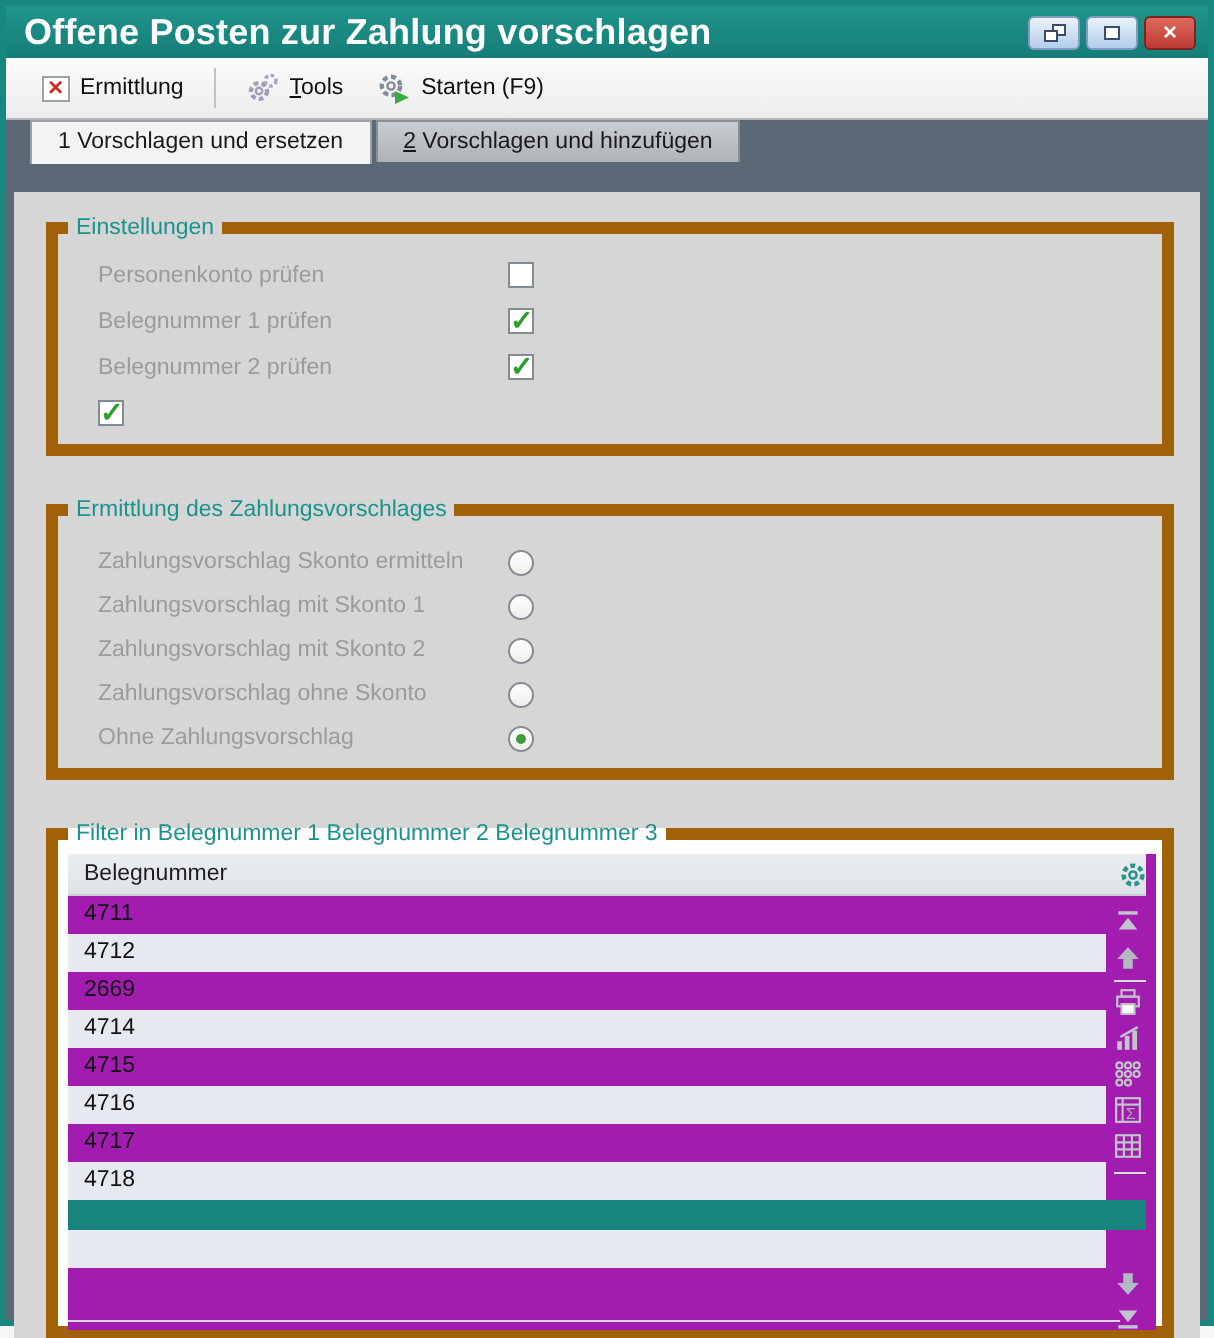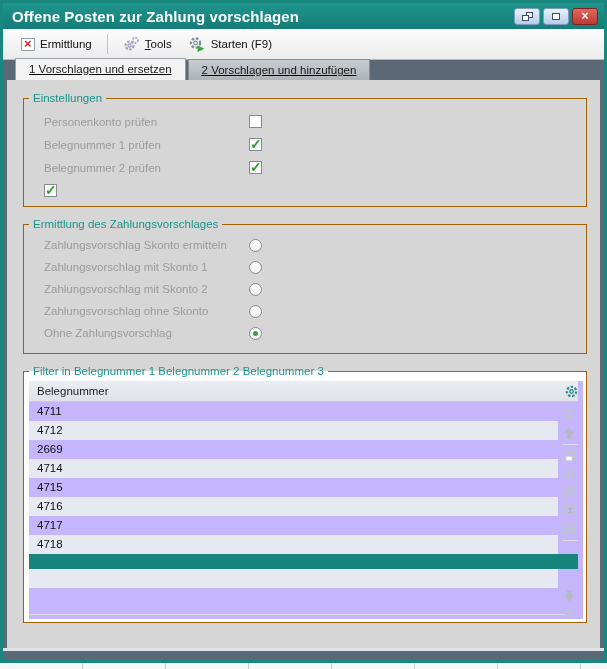--- a/index.html
+++ b/index.html
@@ -7,21 +7,21 @@
   .screen { position:relative; width:607px; height:669px; background:#eef1f4; overflow:hidden; }
   .excel-bg { position:absolute; left:0; bottom:0; width:607px; height:8px;
     background:repeating-linear-gradient(90deg,#f4f6f8 0 82px,#c3ccd5 82px 83px); }
 
   .window { position:absolute; top:0; left:0; width:607px; height:663px;
     background:#5b6977; border:3px solid #178780; display:flex; flex-direction:column; }
 
   
   .titlebar { height:26px; background:linear-gradient(#1f958d,#157d77); display:flex;
     align-items:center; padding:0 6px 0 9px; flex:0 0 auto; }
-  .title { color:#fff; font-weight:bold; font-size:15px; flex:1; letter-spacing:0.1px; }
+  .title { color:#fff; font-weight:bold; font-size:18px; flex:1; letter-spacing:0.1px; }
   .wbtns { display:flex; gap:3px; }
   .wbtn { width:26px; height:17px; border-radius:3px; display:flex; align-items:center;
     justify-content:center; cursor:default; }
   .wbtn.blue { background:linear-gradient(#e9f2fb,#b4cde9); border:1px solid #7f9cbe; }
   .wbtn.red { background:linear-gradient(#e0685c,#bc3b33); border:1px solid #7e231e;
     color:#fff; font-weight:bold; font-size:12px; line-height:1; }
   .ico-restore { position:relative; width:11px; height:9px; }
   .ico-restore i { position:absolute; width:7px; height:6px; background:#fff; border:1px solid #3c4b66; }
   .ico-restore i:first-child { right:0; top:0; }
   .ico-restore i:last-child { left:0; bottom:0; }
@@ -31,57 +31,57 @@
   .toolbar { height:31px; background:linear-gradient(#fcfcfc,#ececec); border-bottom:1px solid #b9b9b9;
     display:flex; align-items:center; padding-left:10px; flex:0 0 auto; }
   .tbtn { display:flex; align-items:center; gap:5px; padding:3px 7px; font-size:11.5px; color:#101010;
     border:1px solid transparent; border-radius:2px; }
   .tsep { width:1px; height:20px; background:#c2c2c2; margin:0 7px; }
   .doc-icon { width:14px; height:13px; background:#fff; border:1px solid #99a3ac; position:relative; }
   .doc-icon span { position:absolute; left:2px; top:-3px; color:#cf2d24; font-weight:bold; font-size:13px; }
   .u { text-decoration:underline; }
 
   
-  .tabstrip { height:20px; display:flex; align-items:flex-end; padding-left:12px; flex:0 0 auto;text-decoration:underline; }
+  .tabstrip { height:36px; display:flex; align-items:flex-start; padding-left:12px; flex:0 0 auto; }
   .tab { height:21px; line-height:20px; padding:0 13px; font-size:11.5px; color:#191919;
     background:linear-gradient(#c9cdd1,#aeb3b8); border:1px solid #878e95; border-bottom:none; margin-right:2px; }
   .tab.active { background:#f3f3f3; height:22px; line-height:21px; border-color:#9aa0a5; }
 
   
   .panel { flex:1; background:#d6d6d6; margin:0 4px; padding:12px 13px 0 16px; }
   .bottomframe { flex:0 0 12px; background:#5b6977; border-top:3px solid #dfe3e7; }
 
-  fieldset.grp { border:1px solid #a16207; position:relative; padding:0; margin-bottom:11px; }
+  fieldset.grp { border:6px solid #a16207; position:relative; padding:0; margin-bottom:21px; }
   .grp legend { margin-left:5px; padding:0 4px; color:#1b938c; font-size:11.5px; }
   .grp-inner { padding:6px 10px 4px 20px; }
 
   .frow { display:flex; align-items:center; height:23px; }
   .flabel { flex:0 0 205px; color:#9b9b9b; font-size:11.5px; }
   .cb { width:13px; height:13px; background:#fff; border:1px solid #838b93; position:relative; }
   .cb.checked::after { content:"✓"; position:absolute; left:0px; top:-3px; color:#2ba12b;
     font-size:14px; font-weight:bold; }
   .tinput { flex:1; height:19px; background:#fff; border:1px solid #838b93; font-size:11.5px; padding:0 4px;
     font-family:"Liberation Sans",sans-serif; }
   .spinbtn { width:19px; height:20px; margin-left:2px; background:linear-gradient(#f4f4f4,#dadada);
     border:1px solid #9aa0a5; display:flex; flex-direction:column; align-items:center;
     justify-content:center; gap:2px; }
   .tri-up { width:0; height:0; border-left:4px solid transparent; border-right:4px solid transparent;
     border-bottom:5px solid #63a09b; }
   .tri-dn { width:0; height:0; border-left:4px solid transparent; border-right:4px solid transparent;
     border-top:5px solid #63a09b; }
 
-  .rrow { display:flex; height:22px; }
+  .rrow { display:flex; align-items:center; height:22px; }
   .radio { width:13px; height:13px; border-radius:50%; background:linear-gradient(#fff,#eee);
     border:1px solid #838b93; position:relative; }
   .radio.checked::after { content:""; position:absolute; left:3px; top:3px; width:5px; height:5px;
     border-radius:50%; background:#3f9e3f; }
 
   
   fieldset.grp.white { background:#fdfdfd; height:258px; }
-  .grid { position:relative; margin:4px 3px 0 5px; height:238px; background:#c4b5fd; font-size:11.5px; }
+  .grid { position:relative; margin:4px 3px 0 5px; height:238px; background:#a21caf; font-size:11.5px; }
   .ghead { height:21px; background:linear-gradient(#eaedf1,#dfe3e8); border-bottom:1px solid #c8cdd3;
     display:flex; align-items:center; padding-left:8px; color:#1d1d1d; width:calc(100% - 5px); }
   .grow { height:19px; line-height:19px; padding-left:8px; width:calc(100% - 25px); color:#101010; }
   .grow.alt { background:#e6eaf0; }
   .grow.selected { height:15px; width:calc(100% - 5px); background:#17857e; position:relative; z-index:2; }
   .grid-newrow { position:absolute; left:0; right:18px; top:233px; border-top:1px solid #d6dade; }
   .sic { position:absolute; right:7px; width:14px; height:14px; }
   .sline { position:absolute; right:5px; width:16px; border-top:1px solid #dcdfe2; }
   .ggear { position:absolute; right:4px; top:3px; }
 </style>

